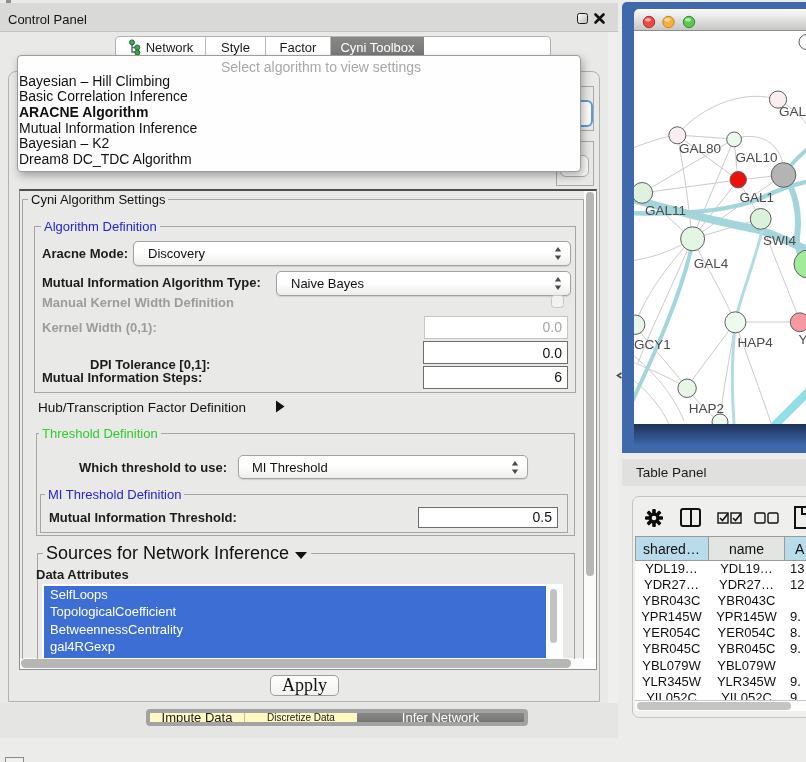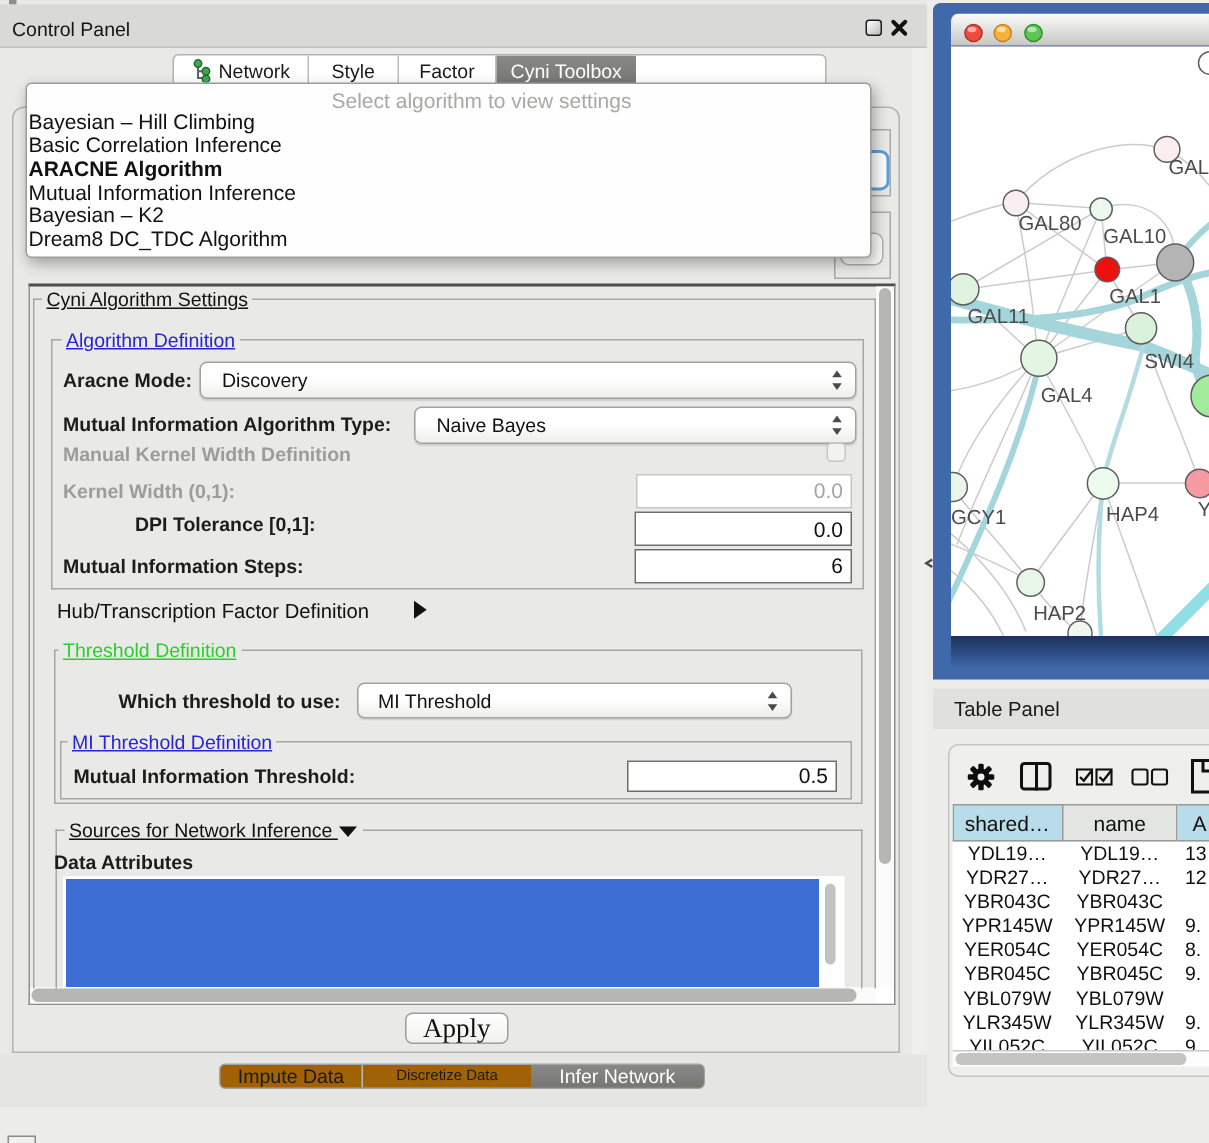--- a/index.html
+++ b/index.html
@@ -7,21 +7,21 @@
 .abs{position:absolute;}
 .bold{font-weight:bold;}
 .seg{display:flex;align-items:center;justify-content:center;height:100%;font-size:13px;color:#1a1a1a;}
 .segsel{background:linear-gradient(#888886,#767674);color:#fff;}
 .combo{position:absolute;border:1px solid #a2a2a0;border-radius:5px;background:linear-gradient(#ffffff,#ffffff 45%,#ededeb);box-shadow:0 1px 1px rgba(0,0,0,0.12);font-size:13px;color:#111;}
 .combo .ct{position:absolute;left:14px;top:0;bottom:0;display:flex;align-items:center;}
 .fld{position:absolute;background:#fff;font-size:14px;color:#111;text-align:right;}
 .fld span{position:absolute;right:5px;top:50%;transform:translateY(-50%);}
 .lab{position:absolute;font-size:13px;font-weight:bold;color:#1c1c1c;white-space:nowrap;}
 .grp{position:absolute;border:1px solid #a6a6a4;}
-.gt{position:absolute;top:-8px;background:#e9e9e7;padding:0 3px;font-size:13px;white-space:nowrap;line-height:15px;text-decoration:underline;}
+.gt{position:absolute;top:-8px;background:#e9e9e7;padding:0 3px;font-size:13px;white-space:nowrap;line-height:15px;}
 </style>
 </head>
 <body>
 
 <div class="abs" style="left:0;top:0;width:618px;height:738px;background:#e9e9e7;"></div>
 <div class="abs" style="left:608px;top:31px;width:10px;height:707px;background:#efefed;"></div>
 
 <div class="abs" style="left:6px;top:0;width:5px;height:3px;background:#8d8d8b;"></div>
 <div class="abs" style="left:0;top:3px;width:618px;height:28px;background:#d9d9d7;border-bottom:1px solid #c2c2c0;"></div>
 <div class="abs" style="left:8px;top:12px;font-size:13px;color:#141414;">Control Panel</div>
@@ -93,21 +93,21 @@
       <path d="M4 1 L7.2 5.5 L0.8 5.5 Z" fill="#4a4a4a"></path>
       <path d="M4 14 L7.2 9.5 L0.8 9.5 Z" fill="#4a4a4a"></path>
     </svg>
   </div>
 <div class="lab" style="left:42px;top:295px;color:#9c9c9a;">Manual Kernel Width Definition</div>
 <div class="abs" style="left:551px;top:295px;width:13px;height:13px;border:1px solid #c6c6c4;border-radius:3.5px;background:#f2f2f0;box-sizing:border-box;"></div>
 <div class="lab" style="left:42px;top:320px;color:#9c9c9a;">Kernel Width (0,1):</div>
 <div class="fld" style="left:423.5px;top:315.5px;width:144.5px;height:23px;border:1px solid #c6c6c4;box-sizing:border-box;">
     <span style="color:#a4a4a2;">0.0</span>
   </div>
-<div class="lab" style="left:42px;top:342px;padding-left:48px;">DPI Tolerance [0,1]:</div>
+<div class="lab" style="left:42px;top:357px;padding-left:48px;">DPI Tolerance [0,1]:</div>
 <div class="fld" style="left:423px;top:341px;width:145px;height:23px;border:1.5px solid #6e6e6c;box-sizing:border-box;">
     <span>0.0</span>
   </div>
 <div class="lab" style="left:42px;top:370px;">Mutual Information Steps:</div>
 <div class="fld" style="left:423px;top:365.5px;width:145px;height:23px;border:1.5px solid #6e6e6c;box-sizing:border-box;">
     <span>6</span>
   </div>
 <div class="abs" style="left:38px;top:400px;font-size:13.5px;color:#111;white-space:nowrap;">Hub/Transcription Factor Definition</div>
 <svg class="abs" style="left:274px;top:399px;" width="12" height="15">
     <path d="M2 1.5 L10.5 7.5 L2 13.5 Z" fill="#111"></path>
@@ -127,34 +127,35 @@
 
 <div class="grp" style="left:40px;top:494px;width:526px;height:37px;">
   <span class="gt" style="left:4px;color:#2525d2;">MI Threshold Definition</span>
 </div>
 <div class="lab" style="left:49px;top:510px;">Mutual Information Threshold:</div>
 <div class="fld" style="left:418px;top:506.5px;width:140px;height:21px;border:1px solid #6e6e6c;box-sizing:border-box;">
     <span>0.5</span>
   </div>
 
 <div class="grp" style="left:37px;top:553px;width:536px;height:105px;border-bottom:none;">
-  <span class="gt" style="left:5px;color:#111;font-size:13px;">Sources for Network Inference <svg style="vertical-align:-1px;" width="14" height="9">
+  <span class="gt" style="left:5px;color:#111;font-size:18px;">Sources for Network Inference <svg style="vertical-align:-1px;" width="14" height="9">
         <path d="M1 1 L13 1 L7 8 Z" fill="#111"></path>
       </svg></span>
 </div>
 <div class="lab" style="left:36px;top:567px;">Data Attributes</div>
 <div class="abs" style="left:42px;top:584px;width:521px;height:74px;background:#fff;overflow:hidden;">
   <div class="abs" style="left:2px;top:2px;width:501.5px;height:72px;background:#3d6ed3;"></div>
+  <div class="abs" style="left:8px;top:2px;font-size:13px;color:#fff;line-height:17.3px;">SelfLoops<br>TopologicalCoefficient<br>BetweennessCentrality<br>gal4RGexp</div>
   <div class="abs" style="left:507.5px;top:5px;width:7.5px;height:54px;background:#c2c2c0;border-radius:4px;"></div>
 </div>
 
 <div class="abs" style="left:270px;top:674.5px;width:69px;height:21px;border:1px solid #9e9e9c;border-radius:5px;background:linear-gradient(#ffffff,#f1f1ef);box-sizing:border-box;display:flex;align-items:center;justify-content:center;font-size:18px;color:#111;font-family:Liberation Serif, serif;">Apply</div>
 
 <div class="abs" style="left:0;top:703px;width:618px;height:35px;background:#e5e5e3;"></div>
-<div class="abs" style="left:146px;top:709px;width:324px;height:17px;background:#a16207;border:1px solid #a3a3a3;border-radius:4px;box-sizing:border-box;display:flex;overflow:hidden;">
+<div class="abs" style="left:146px;top:709px;width:382px;height:17px;background:#fef9c3;border:4px solid #a3a3a3;border-radius:4px;box-sizing:border-box;display:flex;overflow:hidden;">
  <div class="seg" style="width:94px;border-right:1px solid #bcbcba;font-size:13px;">Impute Data</div>
  <div class="seg" style="width:112px;font-size:10px;">Discretize Data</div>
  <div class="seg segsel" style="flex:1;font-size:13px;">Infer Network</div>
 </div>
 
 <div class="abs" style="left:5px;top:757px;width:19px;height:12px;border:1.5px solid #8a8a88;background:#f0f0ee;box-sizing:border-box;"></div>
 
 <svg class="abs" style="left:616px;top:372px;" width="7" height="7">
     <path d="M5.5 1 L1.5 3.5 L5.5 6" stroke="#4a4a4a" stroke-width="1.6" fill="none"></path>
   </svg>

